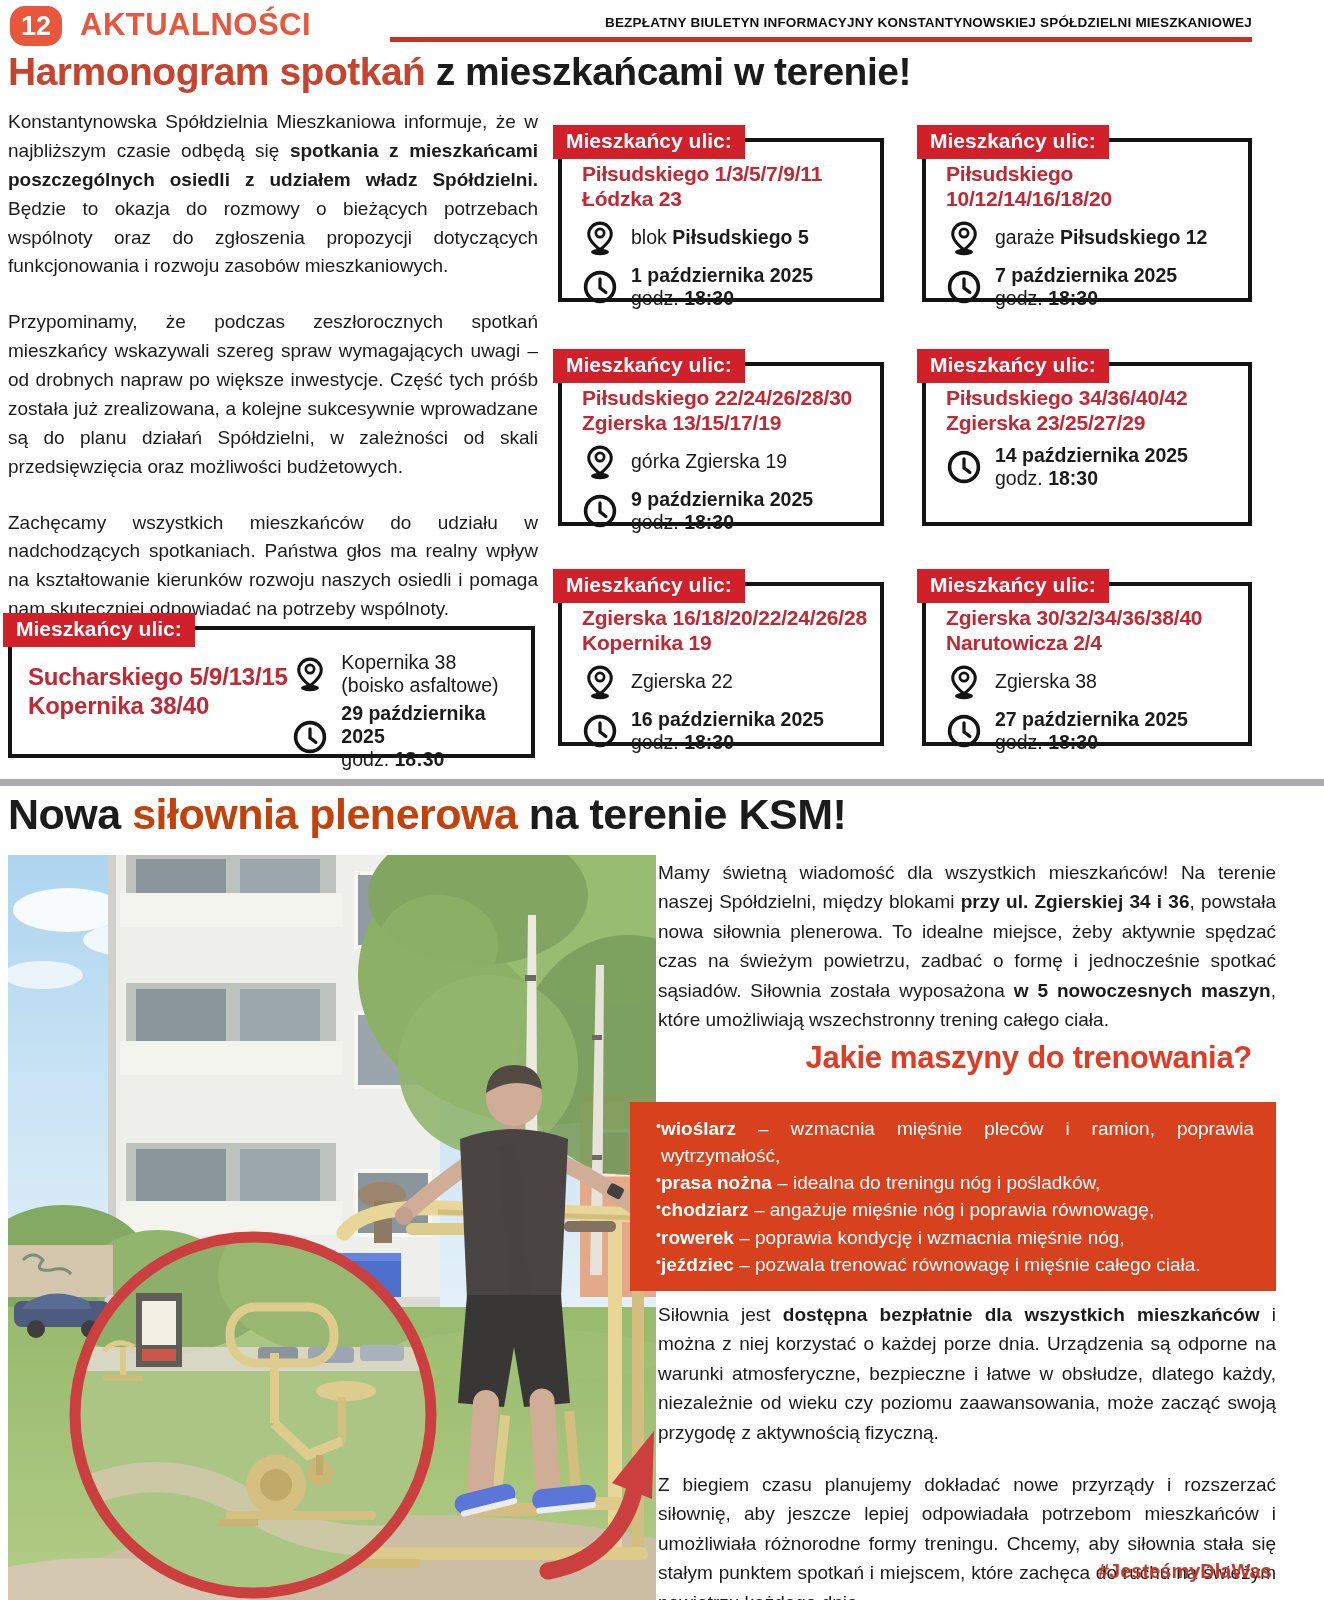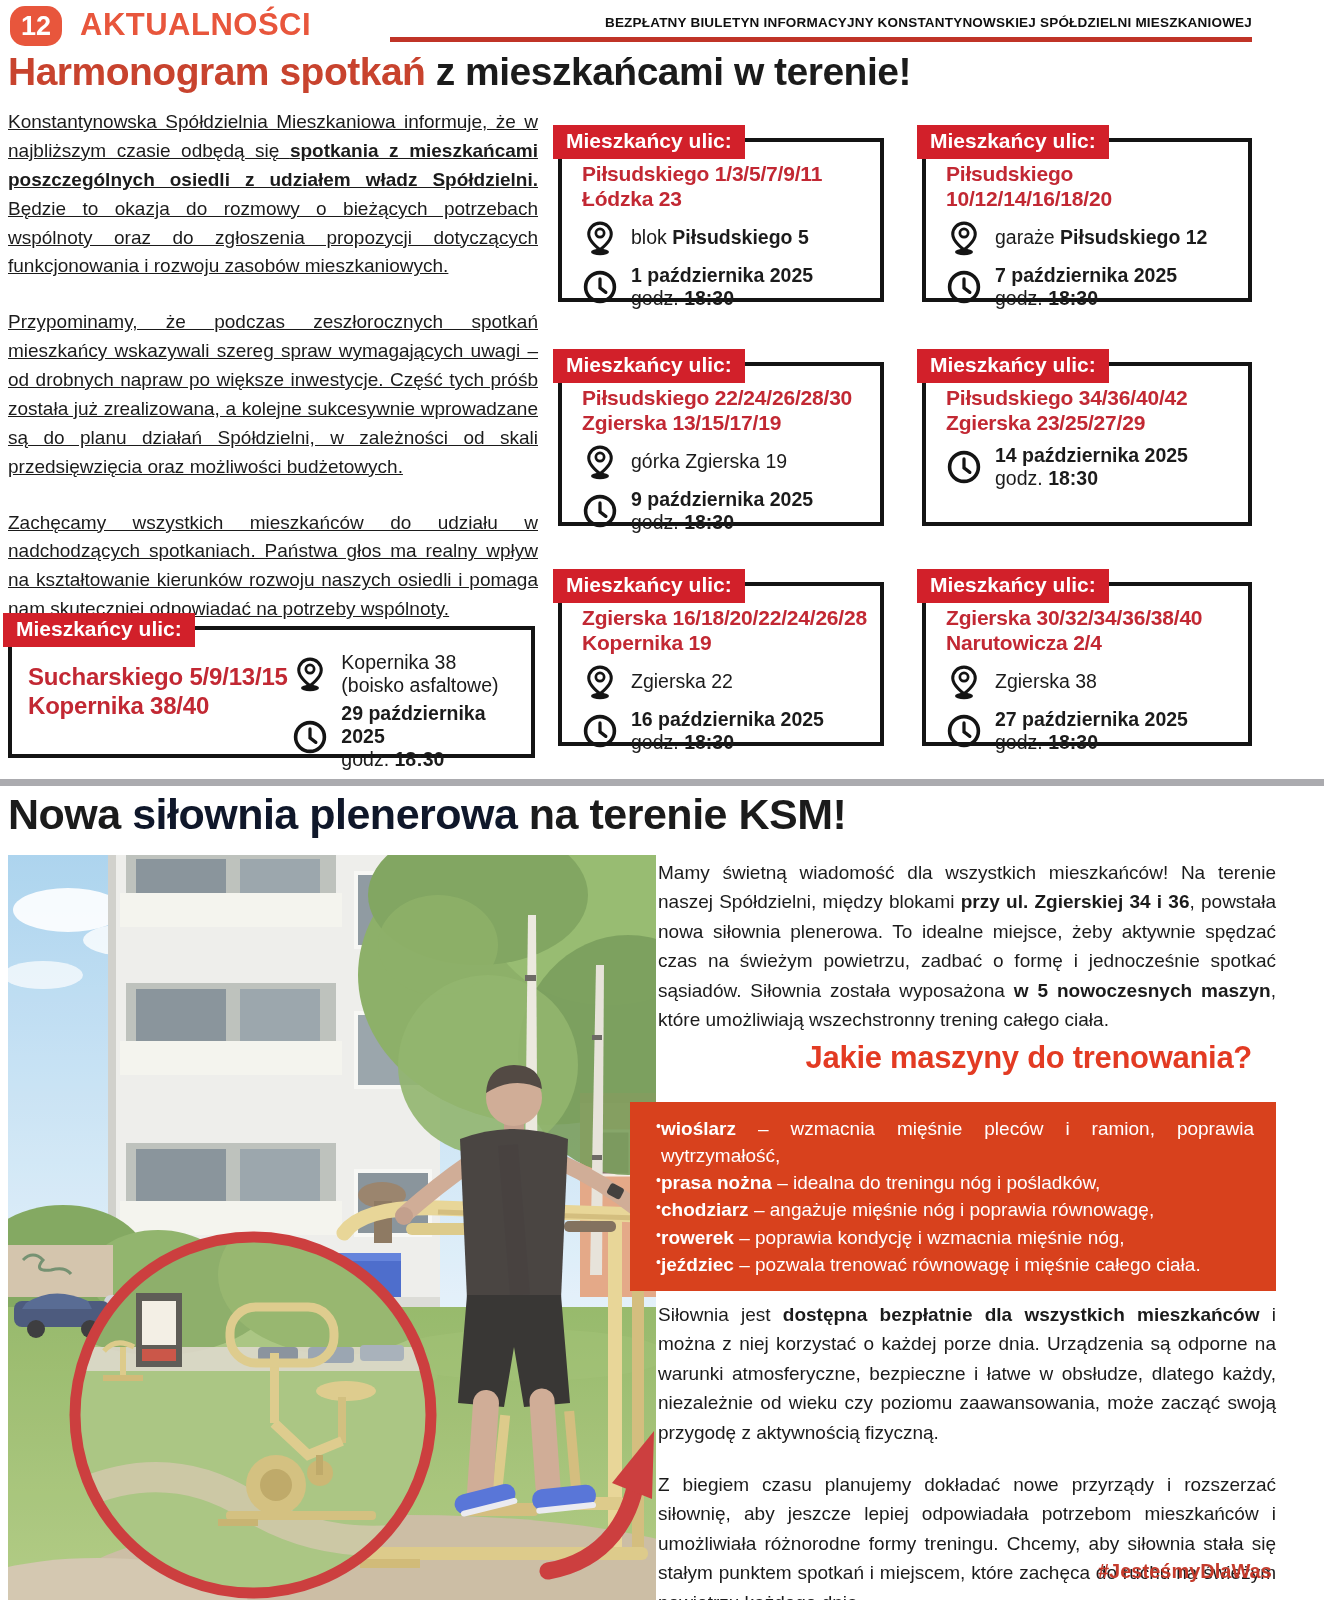--- a/index.html
+++ b/index.html
@@ -9,23 +9,23 @@
 
   
   .pagenum{left:10px;top:6px;width:52px;height:40px;background:#e8563c;color:#fff;
            font-weight:bold;font-size:27px;display:flex;align-items:center;justify-content:center;border-radius:15px;}
   .section-label{left:80px;top:7px;font-size:31px;font-weight:bold;color:#e8563c;letter-spacing:.5px;}
   .masthead{right:72px;top:15px;font-size:13.5px;font-weight:bold;color:#101010;letter-spacing:.2px;}
   .rule{left:390px;right:72px;top:37px;height:5px;background:#c03427;}
 
   .title1{left:8px;top:50px;font-size:39px;font-weight:bold;letter-spacing:-.5px;white-space:nowrap;}
   .accent-red{color:#c8432e;}
-  .accent-orange{color:#0f172a;}
-
-  .leftcol{left:8px;top:108px;width:530px;font-size:19px;line-height:1.52;text-align:justify;text-decoration:underline;}
+  .accent-orange{color:#c2410c;}
+
+  .leftcol{left:8px;top:108px;width:530px;font-size:19px;line-height:1.52;text-align:justify;}
   .leftcol p{margin:0 0 27px 0;}
 
   
   .mbox{position:absolute;border:4px solid #141414;background:#fff;box-sizing:border-box;}
   .badge{position:absolute;top:-17px;left:-9px;background:#d2202a;color:#fff;font-weight:bold;
          font-size:21px;padding:4px 13px 6px;white-space:nowrap;}
   .streets{color:#c22833;font-weight:bold;font-size:21px;line-height:1.18;margin:20px 0 8px;
            padding-left:20px;letter-spacing:-.2px;}
   .streets div{white-space:nowrap;}
   .irow{display:flex;align-items:center;gap:13px;padding-left:20px;margin-top:8px;}

